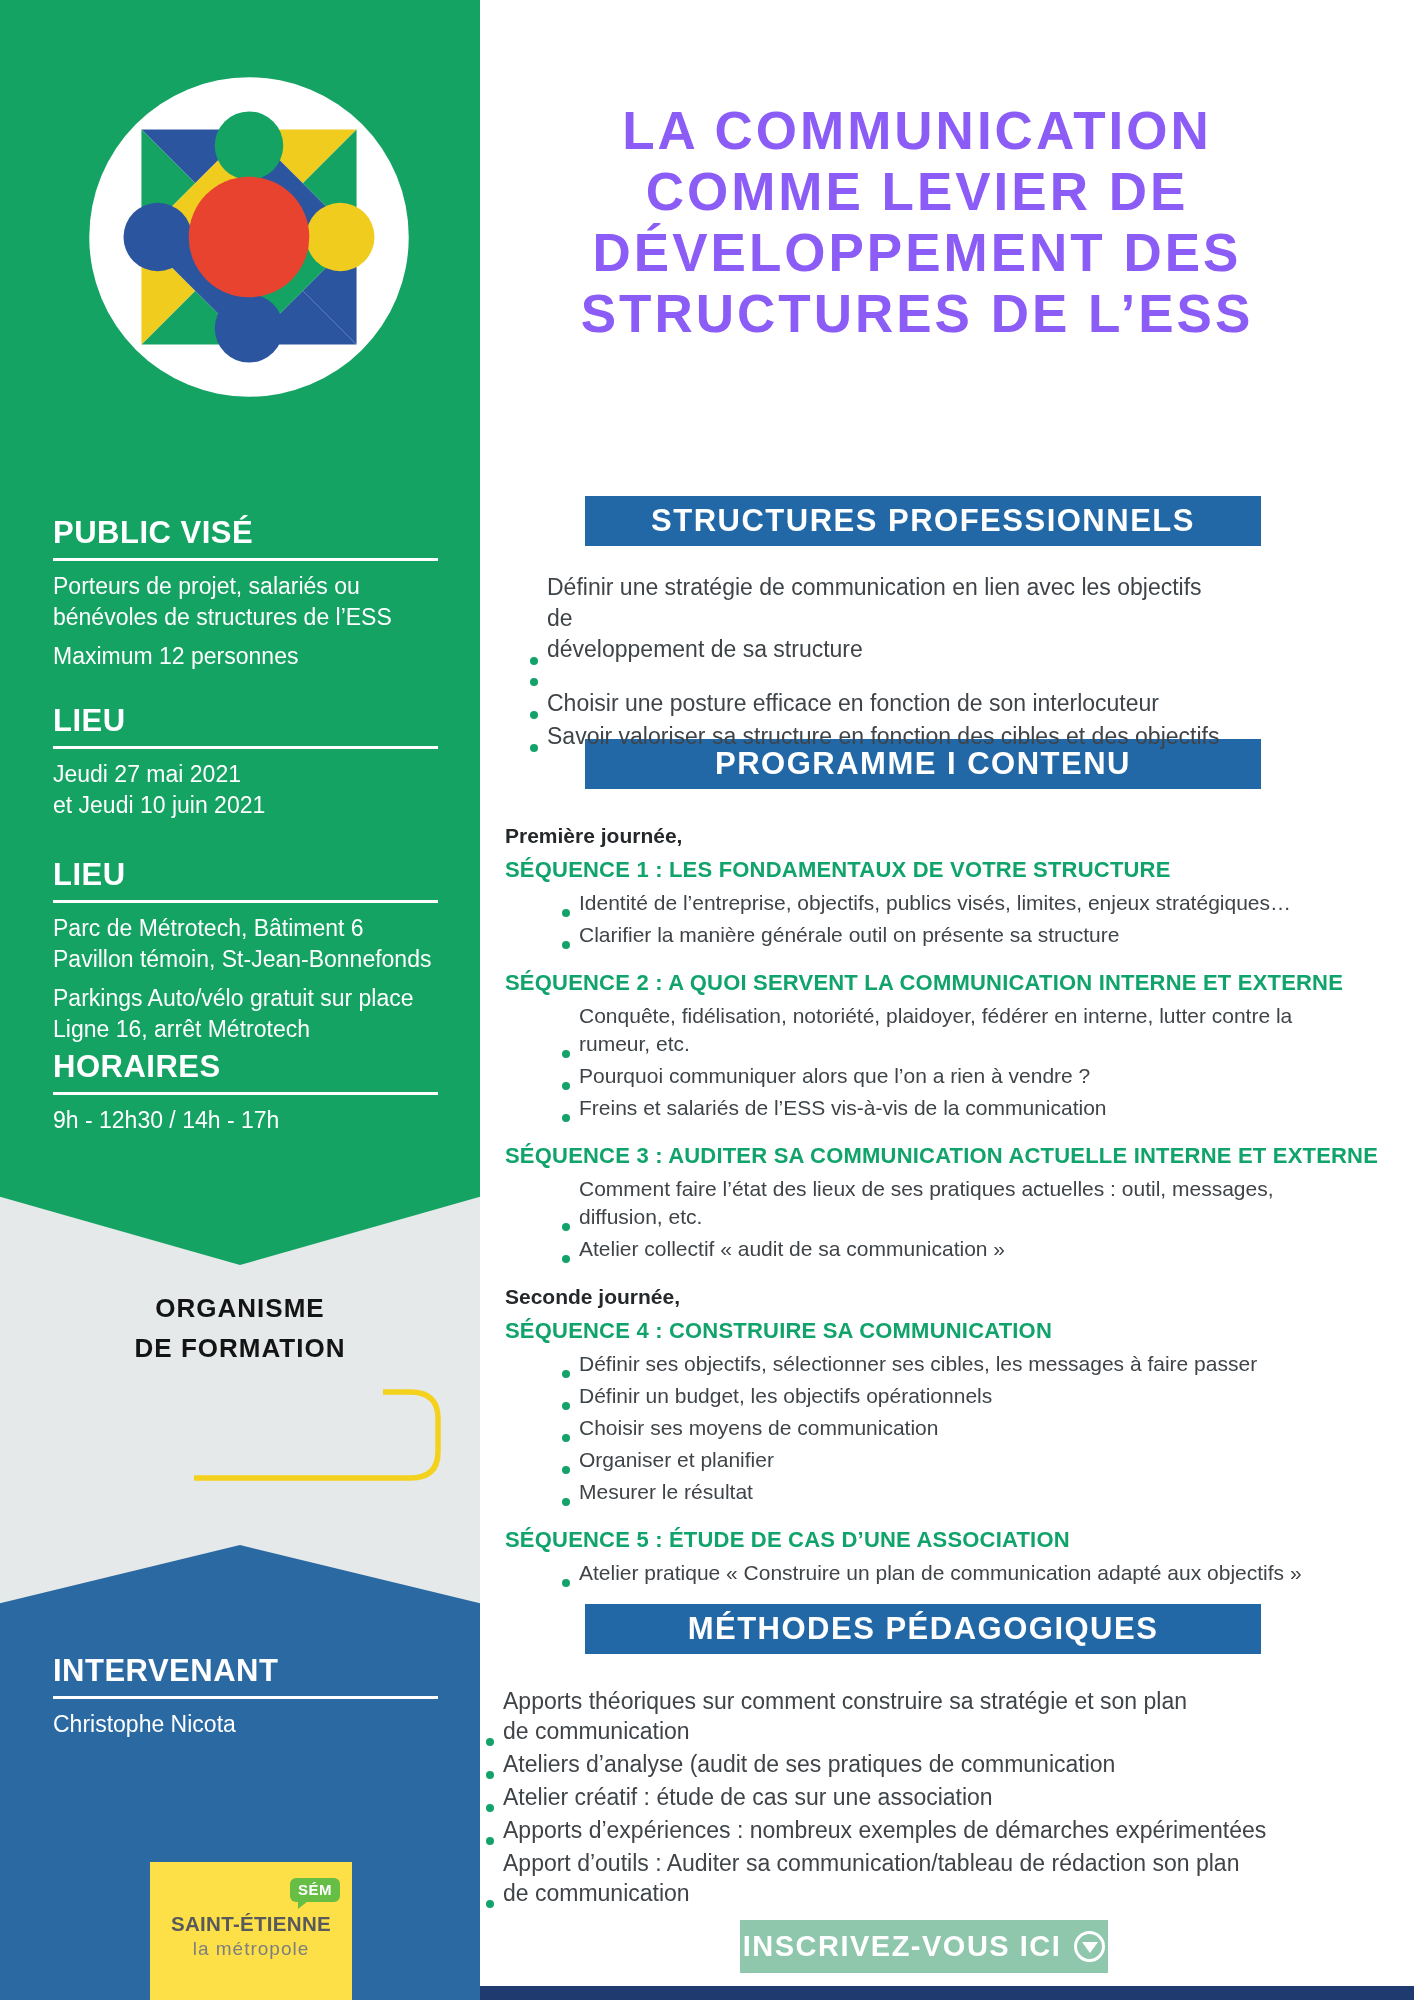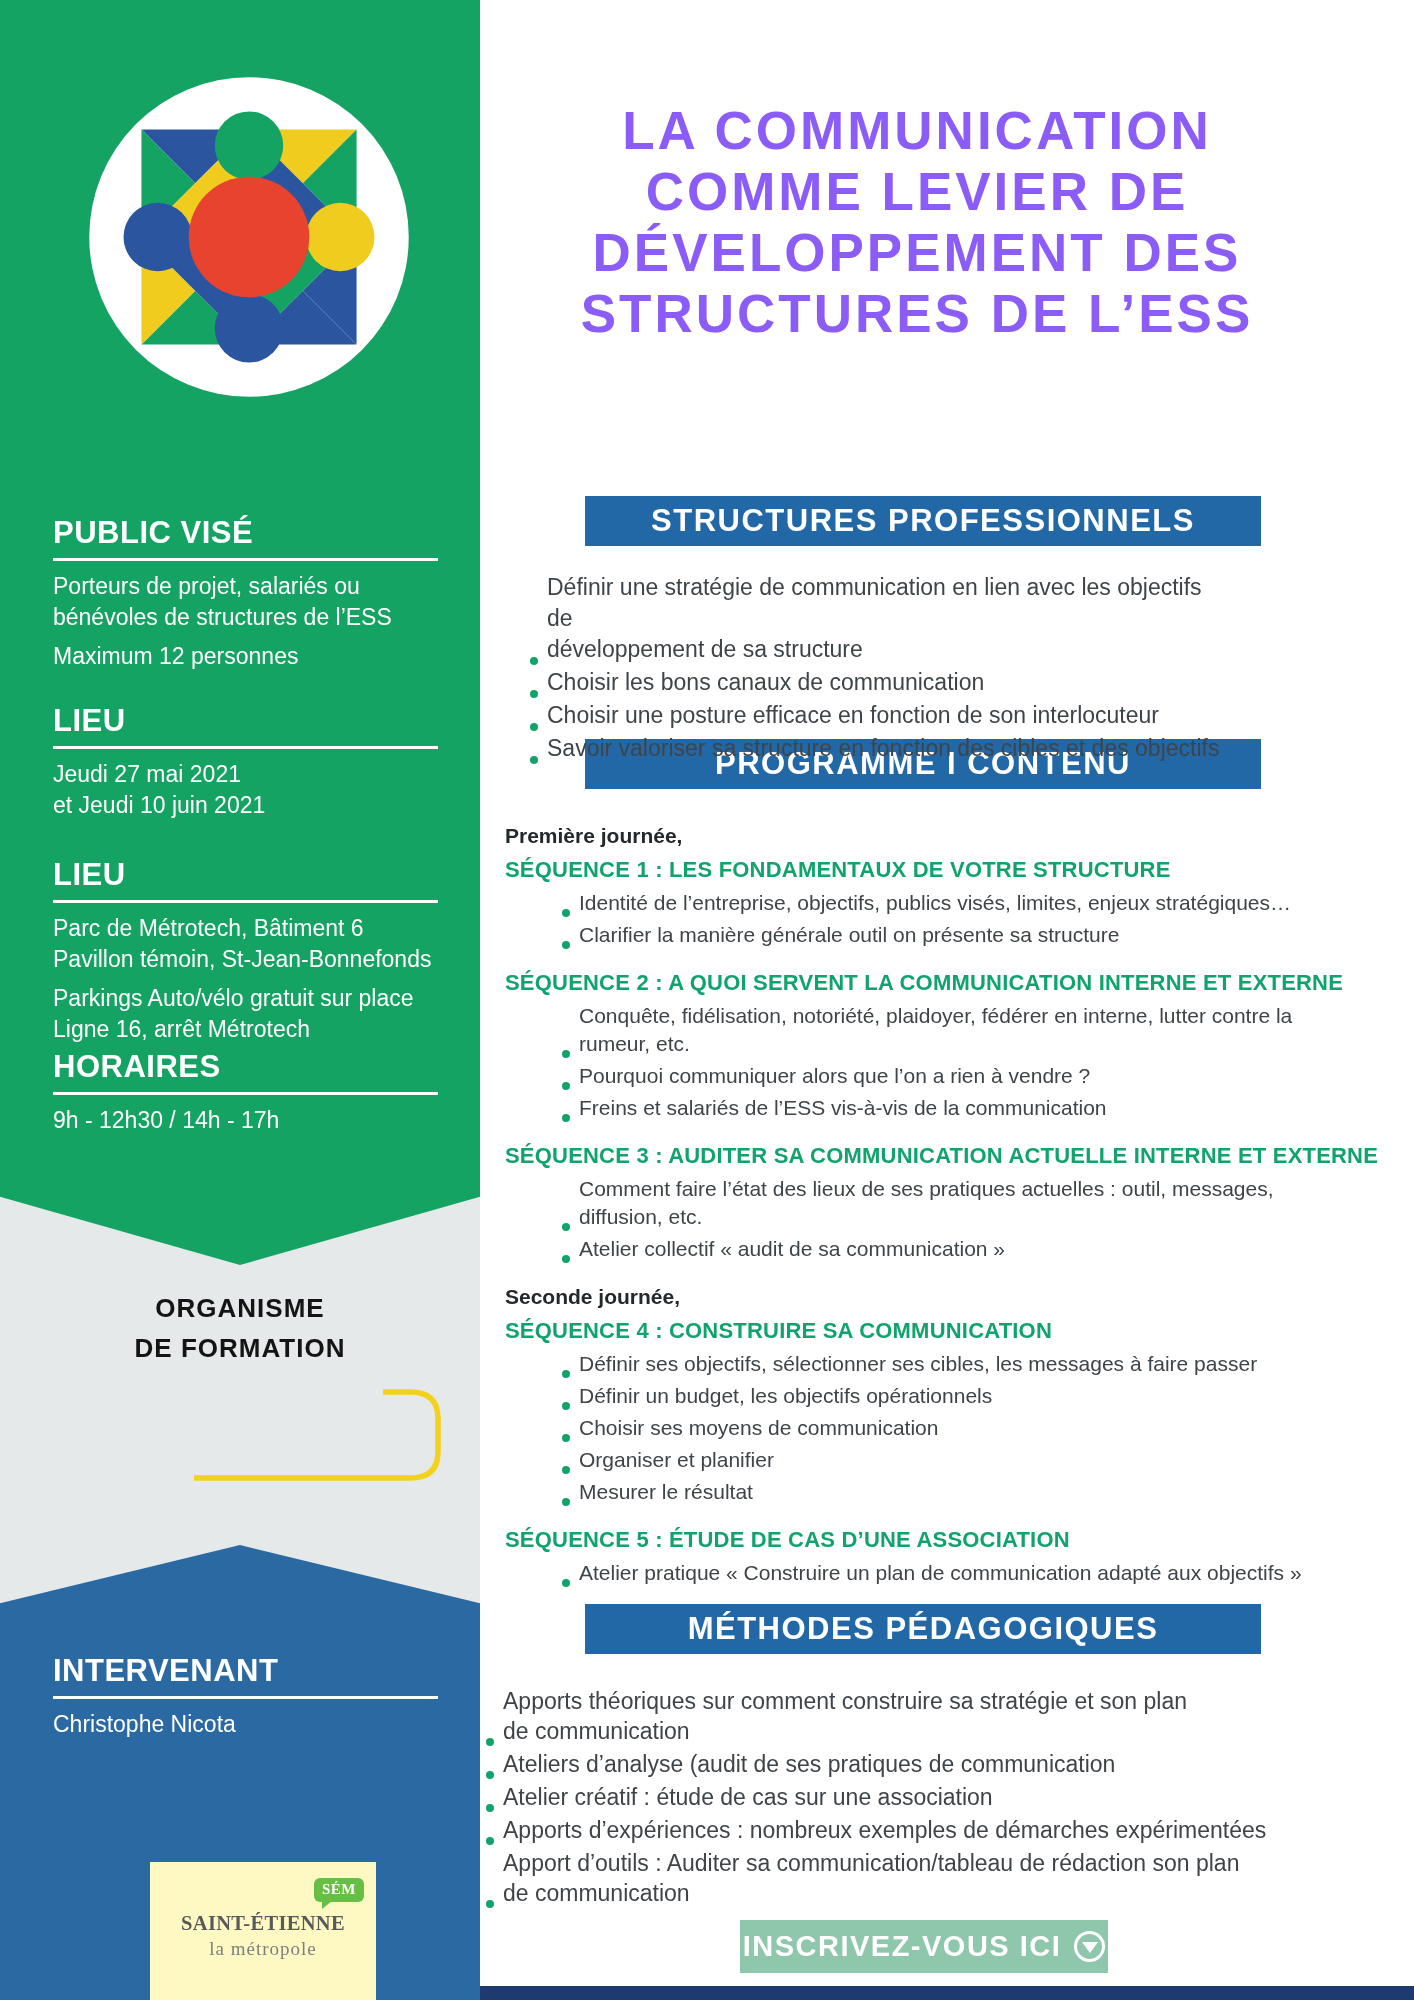--- a/index.html
+++ b/index.html
@@ -25,21 +25,21 @@
   .org-label { position:absolute; left:0; top:1288px; width:480px; text-align:center; z-index:3;
     font-size:26px; line-height:40px; font-weight:800; letter-spacing:1px; color:#141414; white-space:pre-line; }
 
   .cape-logo { position:absolute; left:52px; top:1398px; z-index:3; font-size:47px; white-space:nowrap; }
   .cape-logo .cape { font-weight:800; color:#43484D; letter-spacing:1px; }
   .cape-logo .conseil { font-weight:300; color:#4C5156; letter-spacing:2px; }
   .cape-bracket { position:absolute; left:180px; top:1386px; z-index:4; }
 
   .intervenant { top:1652px; z-index:3; }
 
-  .sem-box { position:absolute; left:150px; top:1862px; width:226px; height:138px; background:#fef9c3; z-index:4;font-family:Liberation Serif, serif; }
+  .sem-box { position:absolute; left:150px; top:1862px; width:202px; height:138px; background:#fde047; z-index:4; }
   .sem-badge { position:absolute; right:12px; top:16px; background:#67BE45; color:#fff; font-size:15px;
     font-weight:800; padding:3px 8px 4px; border-radius:6px; letter-spacing:.5px; }
   .sem-badge::after { content:""; position:absolute; left:8px; bottom:-7px; width:0; height:0;
     border-left:10px solid #67BE45; border-bottom:8px solid transparent; }
   .sem-name { position:absolute; left:0; top:50px; width:100%; text-align:center; font-size:20.5px;
     font-weight:800; color:#58595B; letter-spacing:.3px; }
   .sem-sub { position:absolute; left:0; top:76px; width:100%; text-align:center; font-size:19px;
     font-weight:400; color:#7D7E80; letter-spacing:1px; }
 
   
@@ -177,21 +177,20 @@
   <div class="banner methodes">MÉTHODES PÉDAGOGIQUES</div>
 
   <ul class="bullets objectifs-list" id="objectifs-list">
       <li>
         <span class="dot"></span>
         <span class="btxt">Définir une stratégie de communication en lien avec les objectifs de
 développement de sa structure</span>
       </li>
       <li>
         <span class="dot"></span>
-        <span class="btxt">Choisir les bons canaux de communication</span>
       </li>
       <li>
         <span class="dot"></span>
         <span class="btxt">Choisir une posture efficace en fonction de son interlocuteur</span>
       </li>
       <li>
         <span class="dot"></span>
         <span class="btxt">Savoir valoriser sa structure en fonction des cibles et des objectifs</span>
       </li>
     </ul>

